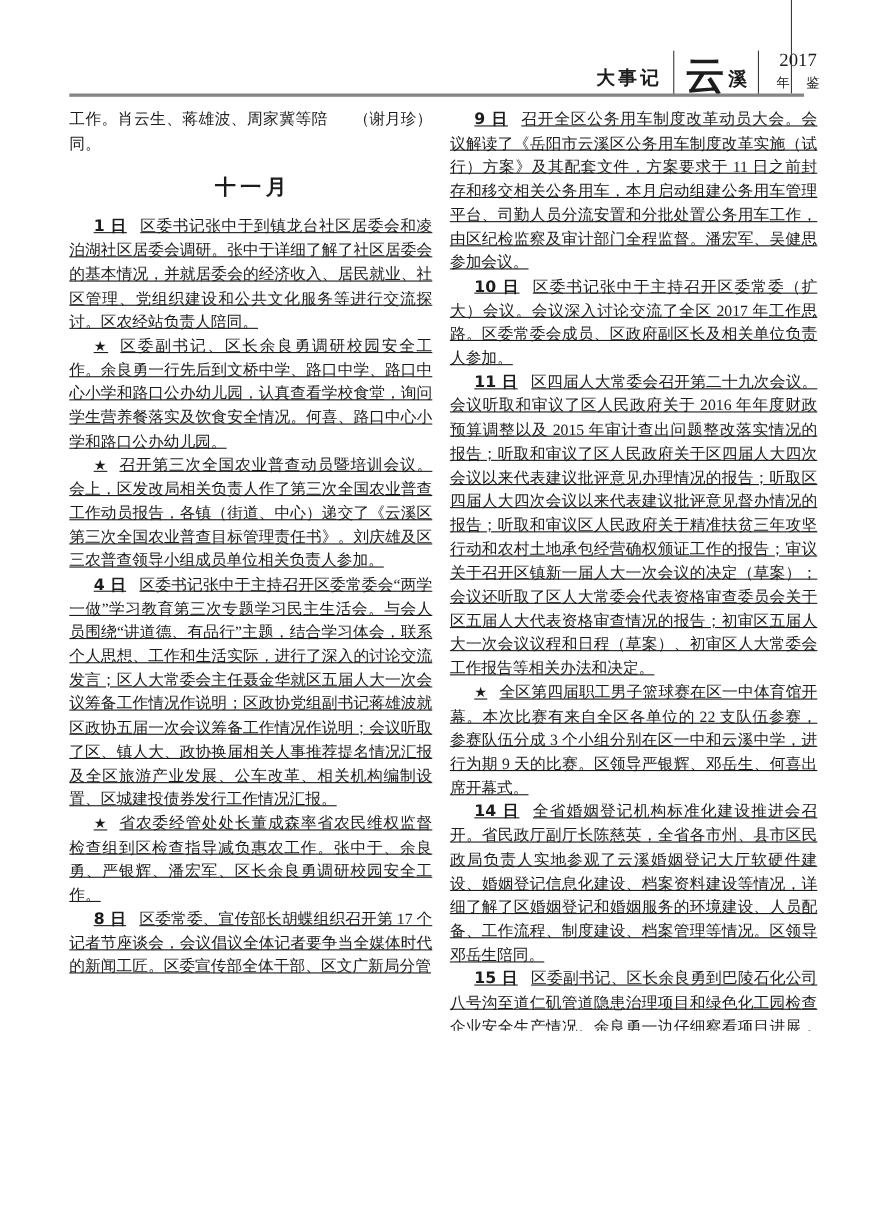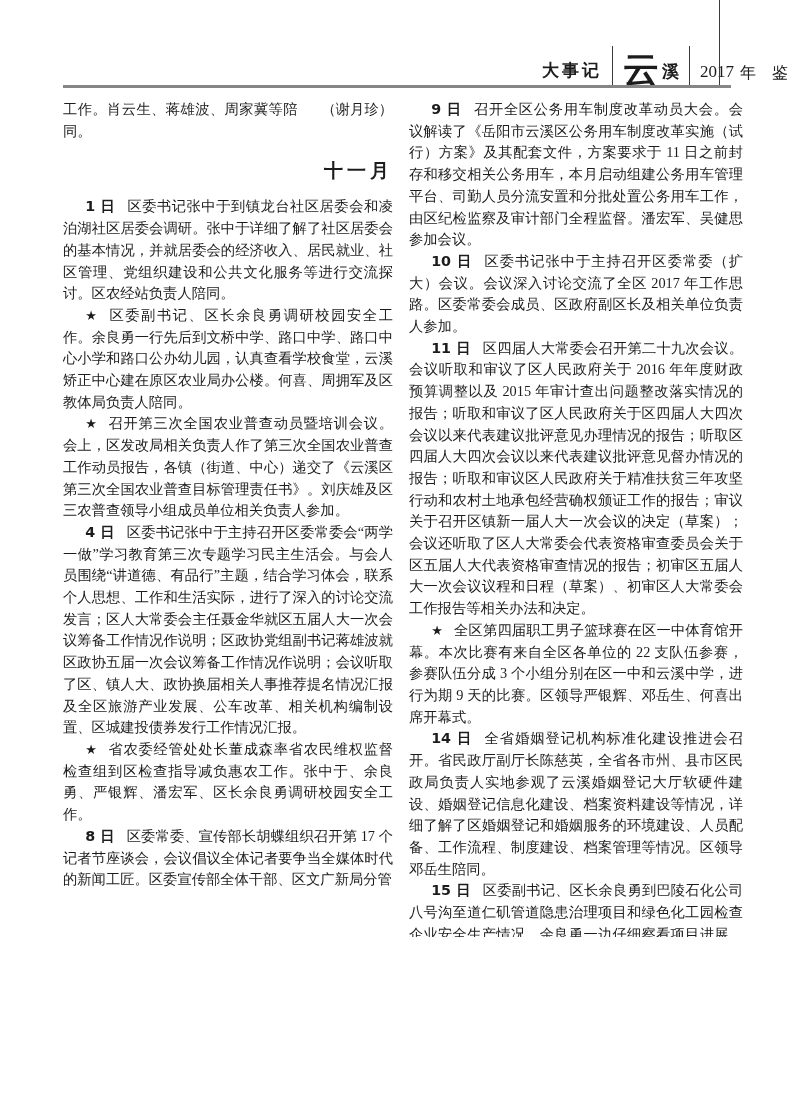--- a/index.html
+++ b/index.html
@@ -22,46 +22,46 @@
     font-weight:bold;font-size:17px;letter-spacing:3px;
     padding-bottom:4px;
   }
   .hdr-vdiv{width:1px;height:40px;background:#3a3a3a;margin:0 10px;}
   .hdr-brand{display:flex;align-items:flex-end;}
   .hdr-brand-main{
     font-family:"DejaVu Serif","Liberation Serif",serif;
     font-weight:bold;font-size:36px;line-height:0.95;
   }
   .hdr-brand-sub{font-size:17px;font-weight:bold;padding-bottom:3px;margin-left:3px;}
-  .hdr-year-block{display:flex;align-items:center;padding-bottom:2px;justify-content:flex-end;}
+  .hdr-year-block{display:flex;flex-direction:column;align-items:center;padding-bottom:2px;justify-content:flex-end;}
   .hdr-year{font-size:17px;line-height:1.1;}
-  .hdr-yearbook{font-size:16px;letter-spacing:6px;margin-top:2px;text-indent:6px;white-space:nowrap;}
+  .hdr-yearbook{font-size:12px;letter-spacing:6px;margin-top:2px;text-indent:6px;white-space:nowrap;}
   .hdr-vline-top{position:absolute;left:719px;top:0;width:1px;height:85px;background:#3a3a3a;}
   .hdr-rule{position:absolute;left:63px;top:85px;width:668px;height:3px;background:#868686;}
 
   
   .col{
     position:absolute;top:99px;
     font-size:14.3px;line-height:21.7px;
     text-align:justify;
   }
   .col-left{left:63px;width:330px;}
   .col-right{left:409px;width:334px;}
 
   .cont-line{margin:0;display:flex;justify-content:space-between;gap:16px;}
   .attribution{white-space:nowrap;margin-left:8px;}
 
   h2.month{
     font-family:"DejaVu Sans","Liberation Sans",sans-serif;
     font-size:19px;font-weight:bold;letter-spacing:4px;
-    text-align:right;text-indent:4px;
+    text-align:center;text-indent:4px;
     margin:15px 0 13px 0;line-height:26px;
   }
 
-  p.entry{margin:0;text-indent:1.55em;}
+  p.entry{margin:0;text-indent:1.55em;text-decoration:underline;}
   .marker{
     font-family:"DejaVu Sans","Liberation Sans",sans-serif;
     font-weight:bold;margin-right:0.85em;
   }
   .marker.star{font-size:13px;font-family:"DejaVu Sans",sans-serif;}
   .etext{}
 
   
   .footer-left{
     position:absolute;left:602px;top:1012px;
@@ -104,21 +104,21 @@
   <div class="hdr-rule"></div>
 
   <div class="col col-left">
     <p class="cont-line">
       <span>工作。肖云生、蒋雄波、周家冀等陪同。</span>
       <span class="attribution">（谢月珍）</span>
     </p>
     <h2 class="month">十一月</h2>
 
     <p class="entry"><span class="marker">1 日</span><span class="etext">区委书记张中于到镇龙台社区居委会和凌泊湖社区居委会调研。张中于详细了解了社区居委会的基本情况，并就居委会的经济收入、居民就业、社区管理、党组织建设和公共文化服务等进行交流探讨。区农经站负责人陪同。</span></p>
-    <p class="entry"><span class="marker star">★</span><span class="etext">区委副书记、区长余良勇调研校园安全工作。余良勇一行先后到文桥中学、路口中学、路口中心小学和路口公办幼儿园，认真查看学校食堂，云溪矫正中心建在原区农业局办公楼。何喜、周拥军及区教体局负责人陪同。</span></p>
+    <p class="entry"><span class="marker star">★</span><span class="etext">区委副书记、区长余良勇调研校园安全工作。余良勇一行先后到文桥中学、路口中学、路口中心小学和路口公办幼儿园，认真查看学校食堂，询问学生营养餐落实及饮食安全情况。何喜、路口中心小学和路口公办幼儿园。</span></p>
     <p class="entry"><span class="marker star">★</span><span class="etext">召开第三次全国农业普查动员暨培训会议。会上，区发改局相关负责人作了第三次全国农业普查工作动员报告，各镇（街道、中心）递交了《云溪区第三次全国农业普查目标管理责任书》。刘庆雄及区三农普查领导小组成员单位相关负责人参加。</span></p>
     <p class="entry"><span class="marker">4 日</span><span class="etext">区委书记张中于主持召开区委常委会“两学一做”学习教育第三次专题学习民主生活会。与会人员围绕“讲道德、有品行”主题，结合学习体会，联系个人思想、工作和生活实际，进行了深入的讨论交流发言；区人大常委会主任聂金华就区五届人大一次会议筹备工作情况作说明；区政协党组副书记蒋雄波就区政协五届一次会议筹备工作情况作说明；会议听取了区、镇人大、政协换届相关人事推荐提名情况汇报及全区旅游产业发展、公车改革、相关机构编制设置、区城建投债券发行工作情况汇报。</span></p>
     <p class="entry"><span class="marker star">★</span><span class="etext">省农委经管处处长董成森率省农民维权监督检查组到区检查指导减负惠农工作。张中于、余良勇、严银辉、潘宏军、区长余良勇调研校园安全工作。</span></p>
     <p class="entry"><span class="marker">8 日</span><span class="etext">区委常委、宣传部长胡蝶组织召开第 17 个记者节座谈会，会议倡议全体记者要争当全媒体时代的新闻工匠。区委宣传部全体干部、区文广新局分管</span></p>
   </div>
 
   <div class="col col-right">
     <p class="entry"><span class="marker">9 日</span><span class="etext">召开全区公务用车制度改革动员大会。会议解读了《岳阳市云溪区公务用车制度改革实施（试行）方案》及其配套文件，方案要求于 11 日之前封存和移交相关公务用车，本月启动组建公务用车管理平台、司勤人员分流安置和分批处置公务用车工作，由区纪检监察及审计部门全程监督。潘宏军、吴健思参加会议。</span></p>
     <p class="entry"><span class="marker">10 日</span><span class="etext">区委书记张中于主持召开区委常委（扩大）会议。会议深入讨论交流了全区 2017 年工作思路。区委常委会成员、区政府副区长及相关单位负责人参加。</span></p>
     <p class="entry"><span class="marker">11 日</span><span class="etext">区四届人大常委会召开第二十九次会议。会议听取和审议了区人民政府关于 2016 年年度财政预算调整以及 2015 年审计查出问题整改落实情况的报告；听取和审议了区人民政府关于区四届人大四次会议以来代表建议批评意见办理情况的报告；听取区四届人大四次会议以来代表建议批评意见督办情况的报告；听取和审议区人民政府关于精准扶贫三年攻坚行动和农村土地承包经营确权颁证工作的报告；审议关于召开区镇新一届人大一次会议的决定（草案）；会议还听取了区人大常委会代表资格审查委员会关于区五届人大代表资格审查情况的报告；初审区五届人大一次会议议程和日程（草案）、初审区人大常委会工作报告等相关办法和决定。</span></p>

